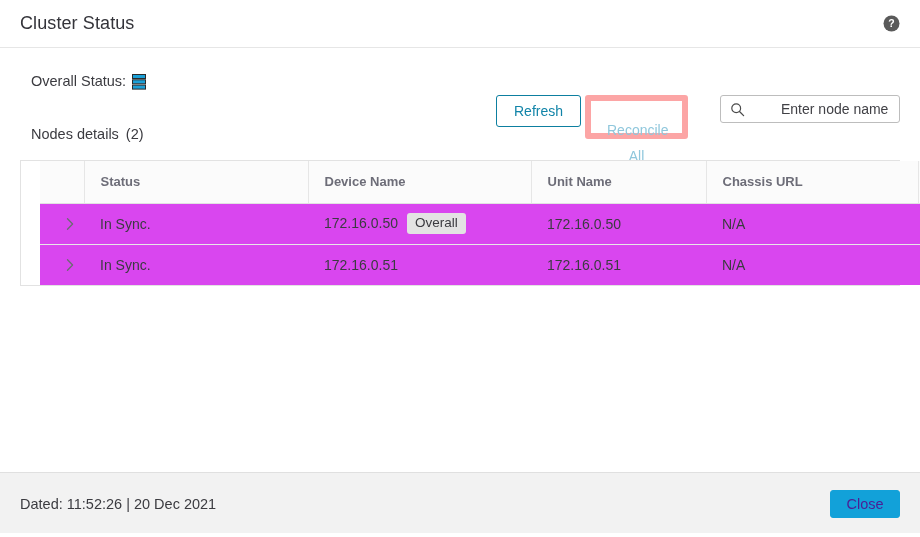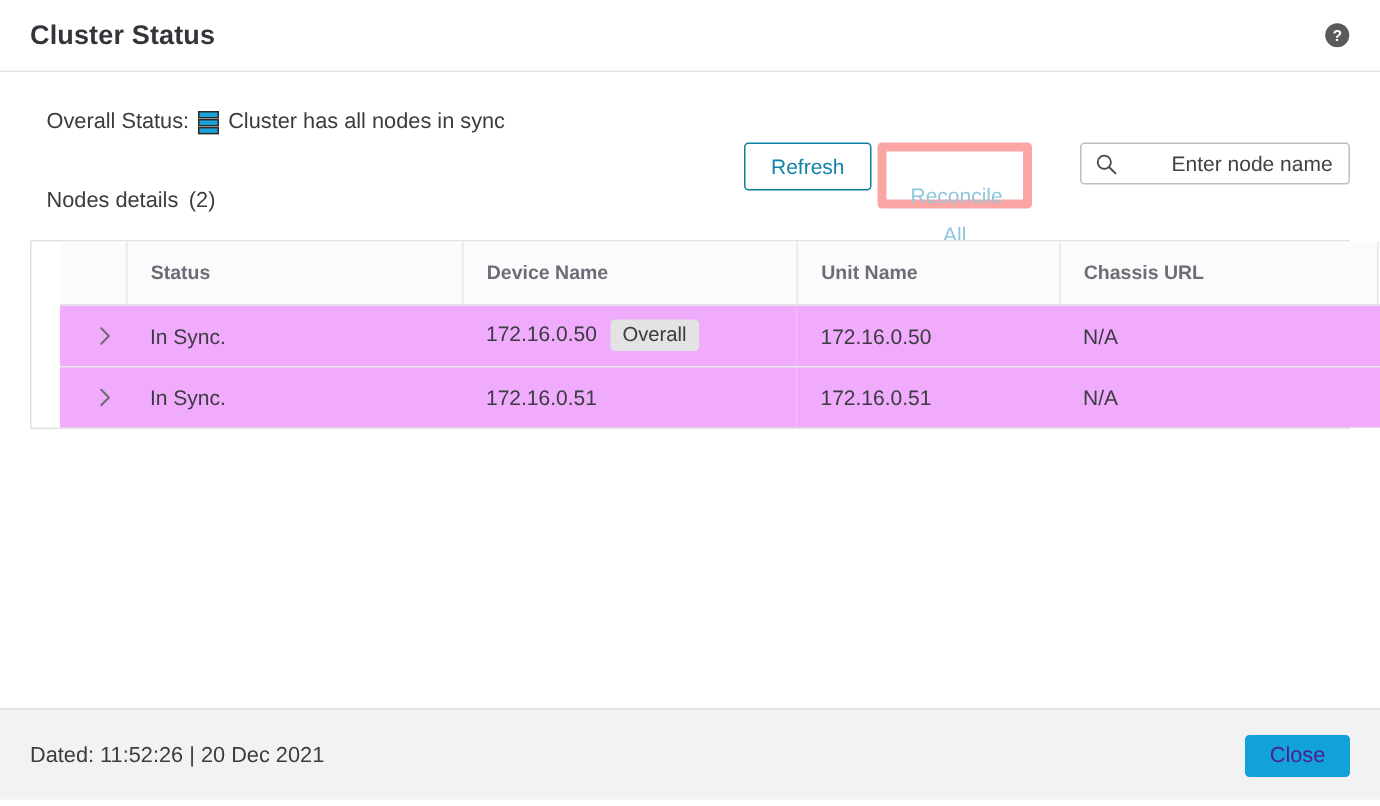--- a/index.html
+++ b/index.html
@@ -25,21 +25,21 @@
     height: 48px;
     background: #ffffff;
     border-bottom: 1px solid #e6e6e6;
     box-shadow: 0 1px 2px rgba(0,0,0,0.06);
   }
   .titlebar-title {
     position: absolute;
     left: 20px;
     top: 13px;
     font-size: 18px;
-    font-weight: 700;
+    font-weight: 400;
     color: #34343a;
     letter-spacing: 0.1px;
   }
   .help-icon {
     position: absolute;
     right: 20px;
     top: 15px;
     width: 17px;
     height: 17px;
     cursor: pointer;
@@ -193,21 +193,21 @@
   }
   table.nodes-table th.no-pad { padding-left: 0; }
   table.nodes-table th:last-child { border-right: none; }
   table.nodes-table td {
     height: 41px;
     font-size: 14px;
     color: #3b3b40;
     padding: 0 0 0 16px;
     border-bottom: 1px solid #e8e8e8;
     vertical-align: middle;
-    background: #f0abfc;
+    background: #d946ef;
   }
   table.nodes-table tr:last-child td { border-bottom: none; }
   td.col-expand {
     padding-left: 0;
     text-align: center;
   }
   .chevron-right {
     display: inline-block;
     width: 16px;
     height: 16px;
@@ -284,21 +284,20 @@
 
   <div class="overall-status">
     <span class="overall-status-label">Overall Status:</span>
     <span class="cluster-icon">
       <svg width="14" height="16" viewBox="0 0 14 16">
         <rect x="0.5" y="0.5" width="13" height="4" fill="#1ba0d7" stroke="#2b2b2b" stroke-width="1"></rect>
         <rect x="0.5" y="5.8" width="13" height="4" fill="#1ba0d7" stroke="#2b2b2b" stroke-width="1"></rect>
         <rect x="0.5" y="11.1" width="13" height="4" fill="#1ba0d7" stroke="#2b2b2b" stroke-width="1"></rect>
       </svg>
     </span>
-    <span class="overall-status-text">Cluster has all nodes in sync</span>
   </div>
 
   <div class="toolbar">
     <div class="nodes-details">
       <span>Nodes details</span><span class="nodes-count">(2)</span>
     </div>
   </div>
 
   <button class="btn-refresh">Refresh</button>
   <button class="btn-reconcile">Reconcile All</button>

